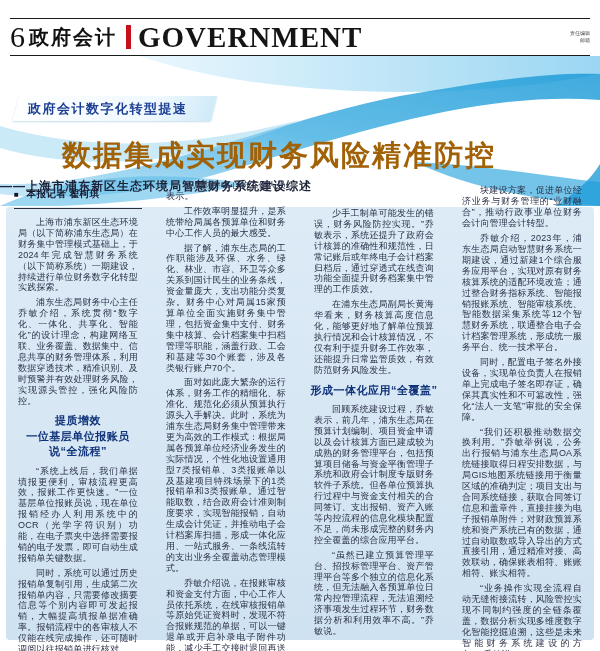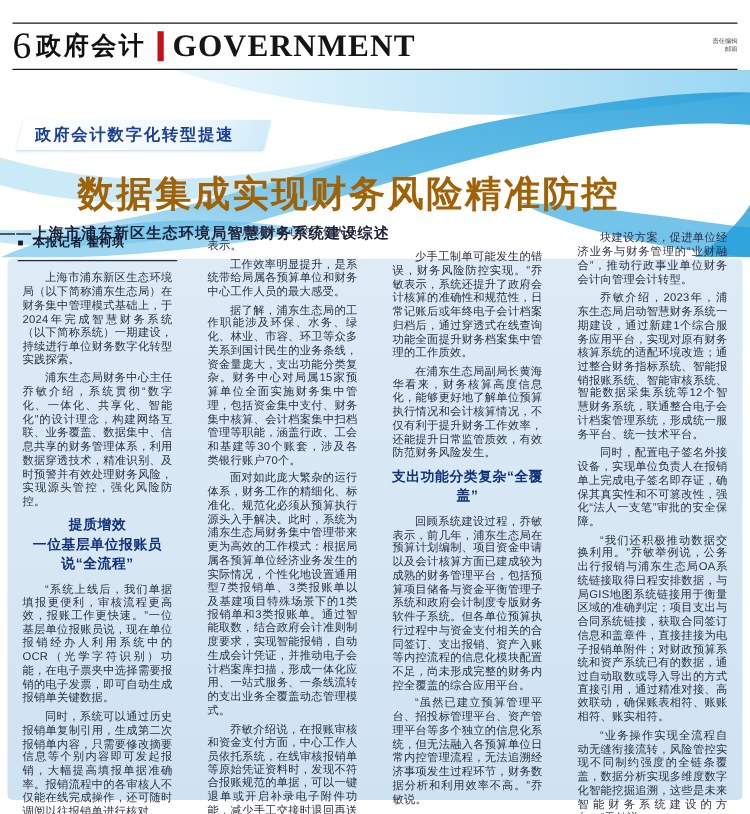--- a/index.html
+++ b/index.html
@@ -11,21 +11,21 @@
   .page{position:absolute;inset:0;background:#fff;}
 
   
   .rule{position:absolute;left:10px;right:10px;height:0;border-top:1.5px solid #1a1a1a;}
   .rule-top{top:18px;}
   .rule-bottom{top:55px;}
   .masthead{position:absolute;top:20px;left:10px;right:10px;height:34px;display:flex;align-items:center;}
   .page-no{font-family:"Liberation Serif",serif;font-size:30px;color:#111;line-height:1;margin-right:4px;}
   .section-cn{font-size:20px;font-weight:bold;color:#111;letter-spacing:2px;line-height:1;text-align:right;}
   .red-bar{width:5px;height:24px;background:#c8101a;margin:0 7px 0 9px;}
-  .section-en{font-family:"Liberation Serif",serif;font-size:25px;font-weight:bold;color:#151515;letter-spacing:1px;line-height:1;}
+  .section-en{font-family:"Liberation Serif",serif;font-size:29px;font-weight:bold;color:#151515;letter-spacing:1px;line-height:1;}
   .mast-note{margin-left:auto;text-align:right;font-size:5px;color:#444;line-height:1.5;}
 
   
   .banner{position:absolute;top:56px;left:0;width:600px;height:150px;overflow:hidden;}
   .banner svg{position:absolute;inset:0;}
   .tag-box{
     position:absolute;top:40px;left:16px;
     background:linear-gradient(100deg,#ffffff 0%,#eef8fe 70%,#cfeaf8 100%);
     padding:3px 26px 3px 12px;transform:skewX(-14deg);
     box-shadow:0 1px 2px rgba(30,120,180,.25);
@@ -129,21 +129,21 @@
           <p class="para">该局财务中心的工作人员表示。</p>
           <p class="para">工作效率明显提升，是系统带给局属各预算单位和财务中心工作人员的最大感受。</p>
           <p class="para">据了解，浦东生态局的工作职能涉及环保、水务、绿化、林业、市容、环卫等众多关系到国计民生的业务条线，资金量庞大，支出功能分类复杂。财务中心对局属15家预算单位全面实施财务集中管理，包括资金集中支付、财务集中核算、会计档案集中扫档管理等职能，涵盖行政、工会和基建等30个账套，涉及各类银行账户70个。</p>
           <p class="para">面对如此庞大繁杂的运行体系，财务工作的精细化、标准化、规范化必须从预算执行源头入手解决。此时，系统为浦东生态局财务集中管理带来更为高效的工作模式：根据局属各预算单位经济业务发生的实际情况，个性化地设置通用型7类报销单、3类报账单以及基建项目特殊场景下的1类报销单和3类报账单。通过智能取数，结合政府会计准则制度要求，实现智能报销，自动生成会计凭证，并推动电子会计档案库扫描，形成一体化应用、一站式服务、一条线流转的支出业务全覆盖动态管理模式。</p>
           <p class="para">乔敏介绍说，在报账审核和资金支付方面，中心工作人员依托系统，在线审核报销单等原始凭证资料时，发现不符合报账规范的单据，可以一键退单或开启补录电子附件功能，减少手工交接时退回再送的麻烦和疑误。</p>
         </div>
       <div class="col">
           <p class="para">少手工制单可能发生的错误，财务风险防控实现。”乔敏表示，系统还提升了政府会计核算的准确性和规范性，日常记账后或年终电子会计档案归档后，通过穿透式在线查询功能全面提升财务档案集中管理的工作质效。</p>
           <p class="para">在浦东生态局副局长黄海华看来，财务核算高度信息化，能够更好地了解单位预算执行情况和会计核算情况，不仅有利于提升财务工作效率，还能提升日常监管质效，有效防范财务风险发生。</p>
           <div class="sec-head">
-            <div>支出功能分类复杂“全覆盖”</div>
+            <div>形成一体化应用“全覆盖”</div>
           </div>
           <p class="para">回顾系统建设过程，乔敏表示，前几年，浦东生态局在预算计划编制、项目资金申请以及会计核算方面已建成较为成熟的财务管理平台，包括预算项目储备与资金平衡管理子系统和政府会计制度专版财务软件子系统。但各单位预算执行过程中与资金支付相关的合同签订、支出报销、资产入账等内控流程的信息化模块配置不足，尚未形成完整的财务内控全覆盖的综合应用平台。</p>
           <p class="para">“虽然已建立预算管理平台、招投标管理平台、资产管理平台等多个独立的信息化系统，但无法融入各预算单位日常内控管理流程，无法追溯经济事项发生过程环节，财务数据分析和利用效率不高。”乔敏说。</p>
         </div>
       <div class="col">
           <p class="para">块建设方案，促进单位经济业务与财务管理的“业财融合”，推动行政事业单位财务会计向管理会计转型。</p>
           <p class="para">乔敏介绍，2023年，浦东生态局启动智慧财务系统一期建设，通过新建1个综合服务应用平台，实现对原有财务核算系统的适配环境改造；通过整合财务指标系统、智能报销报账系统、智能审核系统、智能数据采集系统等12个智慧财务系统，联通整合电子会计档案管理系统，形成统一服务平台、统一技术平台。</p>
           <p class="para">同时，配置电子签名外接设备，实现单位负责人在报销单上完成电子签名即存证，确保其真实性和不可篡改性，强化“法人一支笔”审批的安全保障。</p>
           <p class="para">“我们还积极推动数据交换利用。”乔敏举例说，公务出行报销与浦东生态局OA系统链接取得日程安排数据，与局GIS地图系统链接用于衡量区域的准确判定；项目支出与合同系统链接，获取合同签订信息和盖章件，直接挂接为电子报销单附件；对财政预算系统和资产系统已有的数据，通过自动取数或导入导出的方式直接引用，通过精准对接、高效联动，确保账表相符、账账相符、账实相符。</p>
           <p class="para">“业务操作实现全流程自动无缝衔接流转，风险管控实现不同制约强度的全链条覆盖，数据分析实现多维度数字化智能挖掘追溯，这些是未来智能财务系统建设的方向。”乔敏说。</p>

